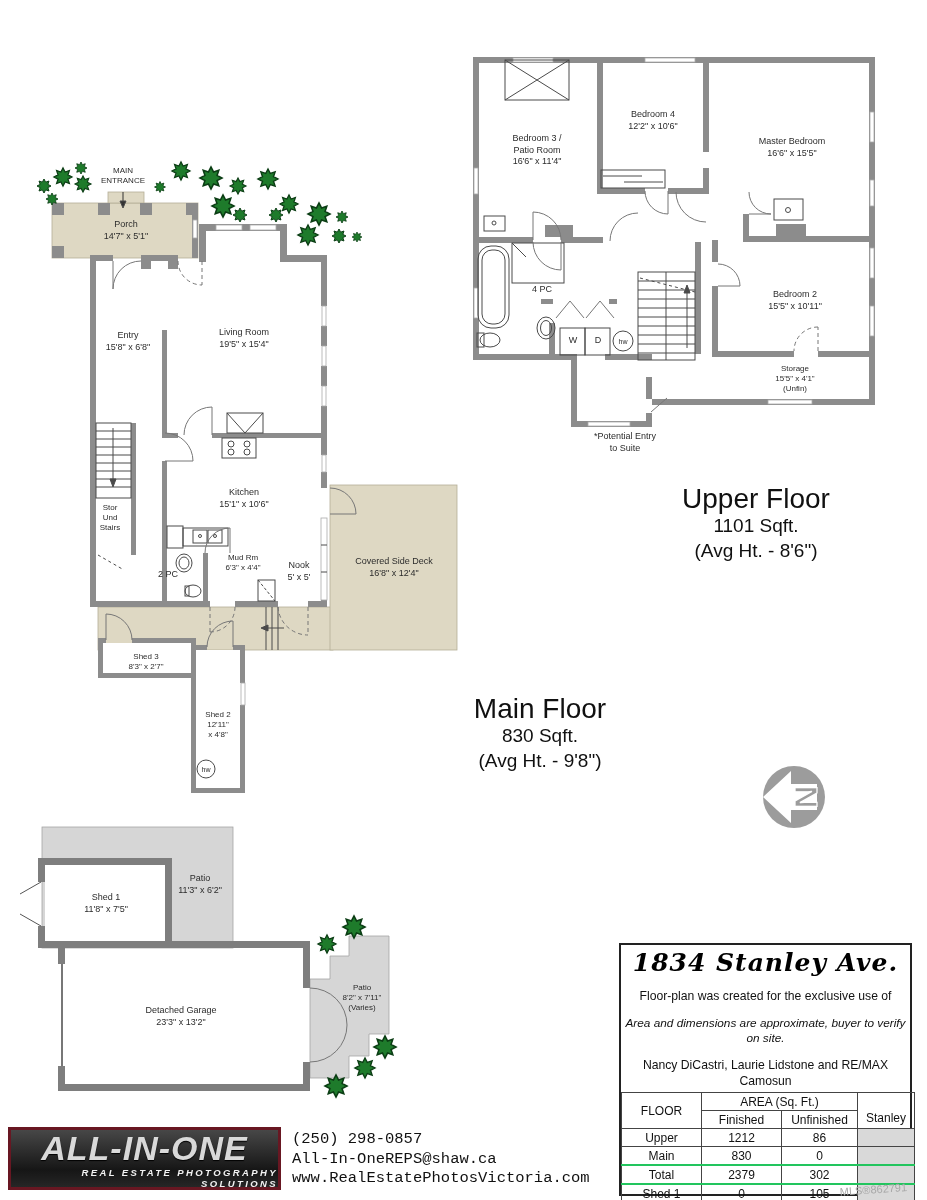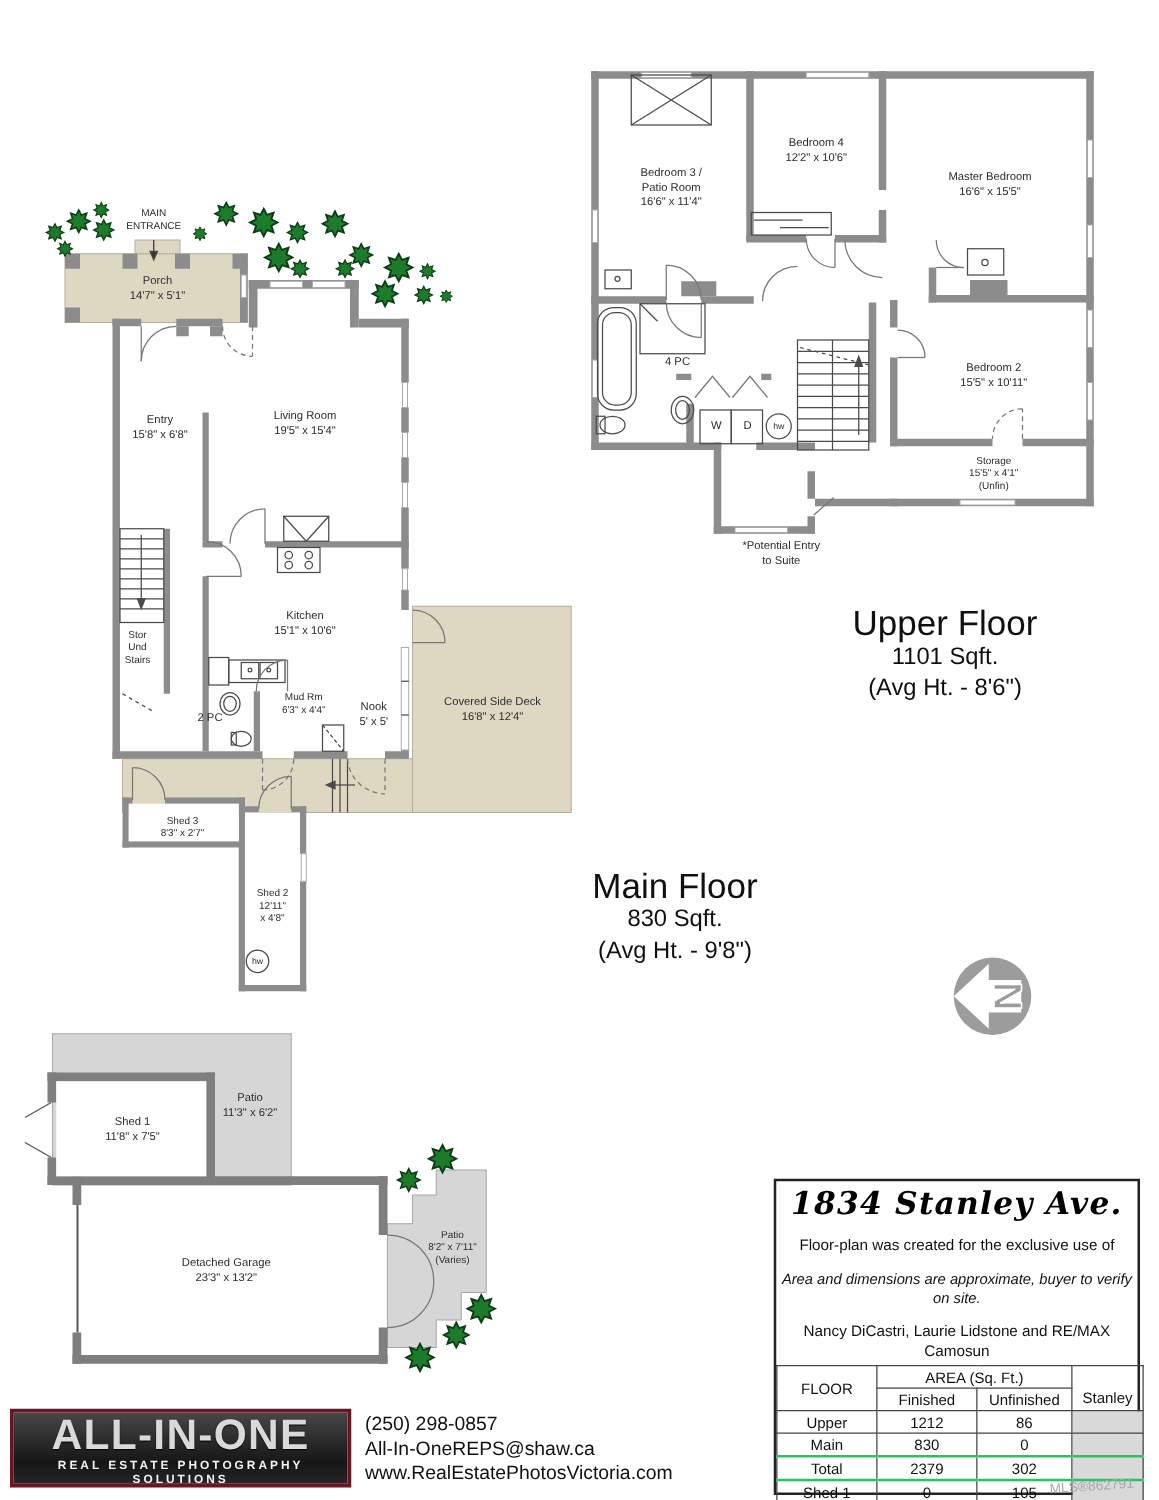--- a/index.html
+++ b/index.html
@@ -24,26 +24,26 @@
   #area-table{width:100%;border-collapse:collapse;margin-top:3px;table-layout:fixed;}
   #area-table th,#area-table td{border:1px solid #444;font-size:12px;font-weight:normal;
         text-align:center;padding:1px 0;height:15px;color:#111;}
   #area-table .garage-cell{background:#d9d9d9;}
   #area-table tr.thick td{border-top:2px solid #22c55e;}
   #mls{position:absolute;right:3px;bottom:1px;font-size:11px;color:#a9a9a9;
        transform:rotate(-4deg);transform-origin:right bottom;}
   
   #logo-box{position:absolute;left:8px;top:1127px;width:273px;height:63px;
             background:linear-gradient(180deg,#474747,#161616 70%,#262626);
-            border:3px solid #681722;box-sizing:border-box;text-align:center;}
+            border:3px solid #681722;box-sizing:border-box;text-align:center;font-style:italic;}
   #logo-title{font-weight:bold;font-size:34px;line-height:36px;letter-spacing:1px;
               color:#d9d9d9;text-shadow:0 1px 1px #000;}
-  #logo-sub{font-weight:bold;font-size:9.5px;letter-spacing:2.4px;color:#f2f2f2;margin-top:1px;}
+  #logo-sub{font-weight:bold;font-size:9.5px;letter-spacing:2.4px;color:#f2f2f2;margin-top:1px;text-align:right;}
   #contact{position:absolute;left:292px;top:1130px;font-size:15.5px;line-height:1.26;color:#111;}
-  #contact div{white-space:nowrap;}
+  #contact div{white-space:nowrap;font-family:Liberation Mono, monospace;}
 </style>
 </head>
 <body>
 
 <div id="page">
 
 <svg width="927" height="1200" viewBox="0 0 927 1200">
   <defs>
     <g id="bush">
           <path d="M10,0 L5.5,2.3 L7.1,7.1 L2.3,5.5 L0,10 L-2.3,5.5 L-7.1,7.1 L-5.5,2.3 L-10,0 L-5.5,-2.3 L-7.1,-7.1 L-2.3,-5.5 L0,-10 L2.3,-5.5 L7.1,-7.1 L5.5,-2.3 Z" fill="#1e7b2b" stroke="#0b3d14" stroke-width="1.4"></path>

